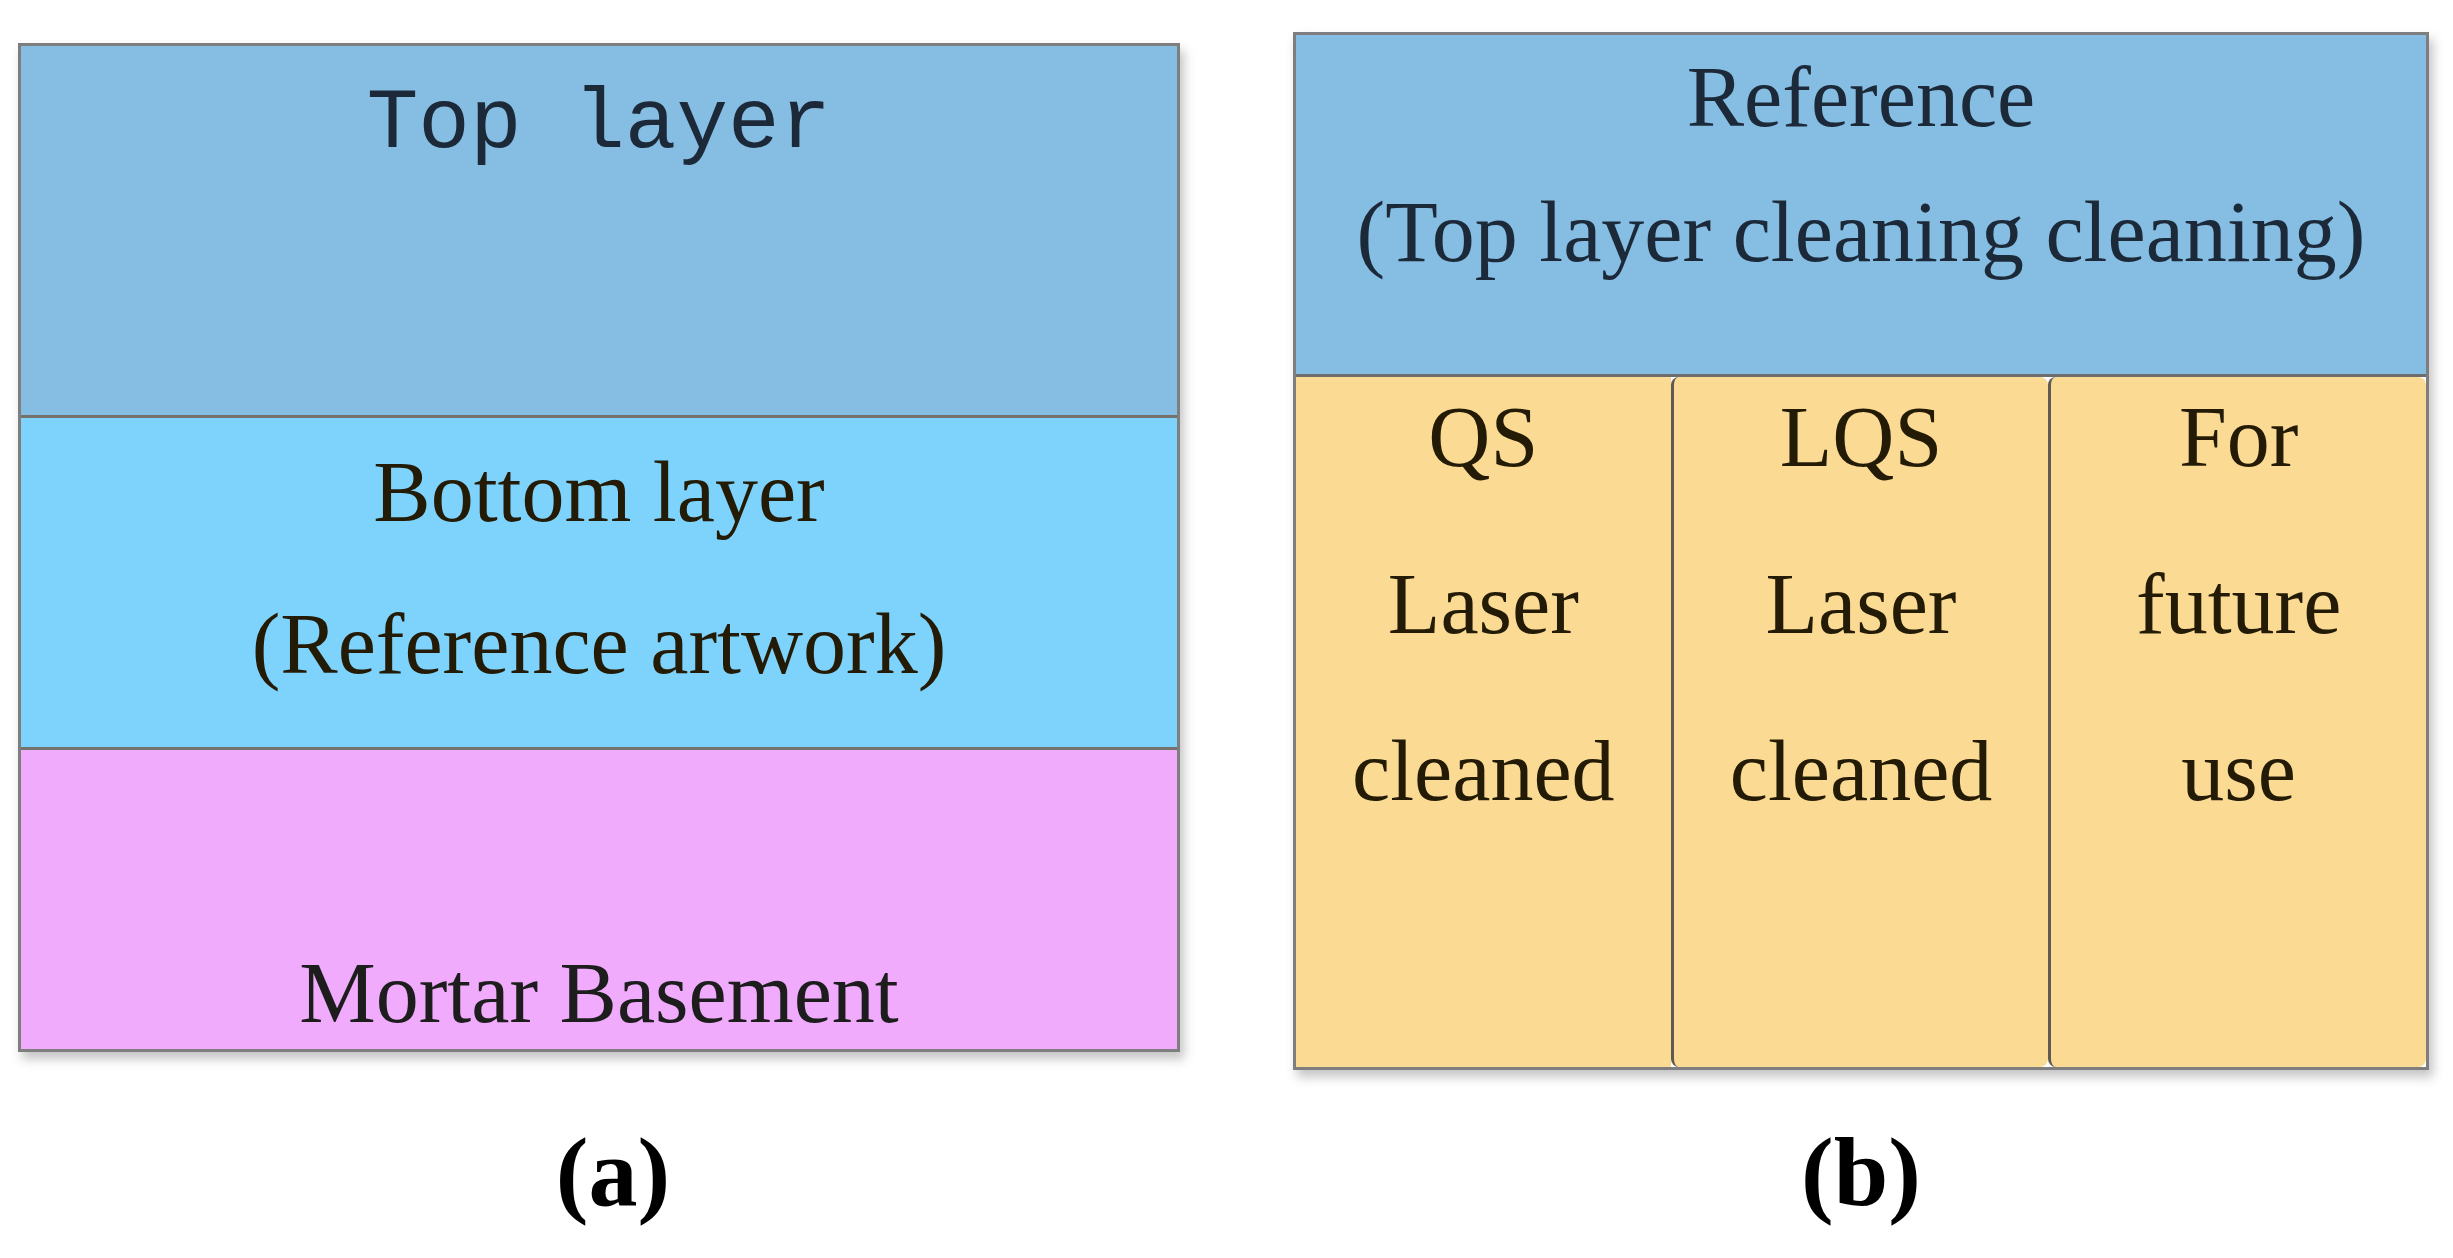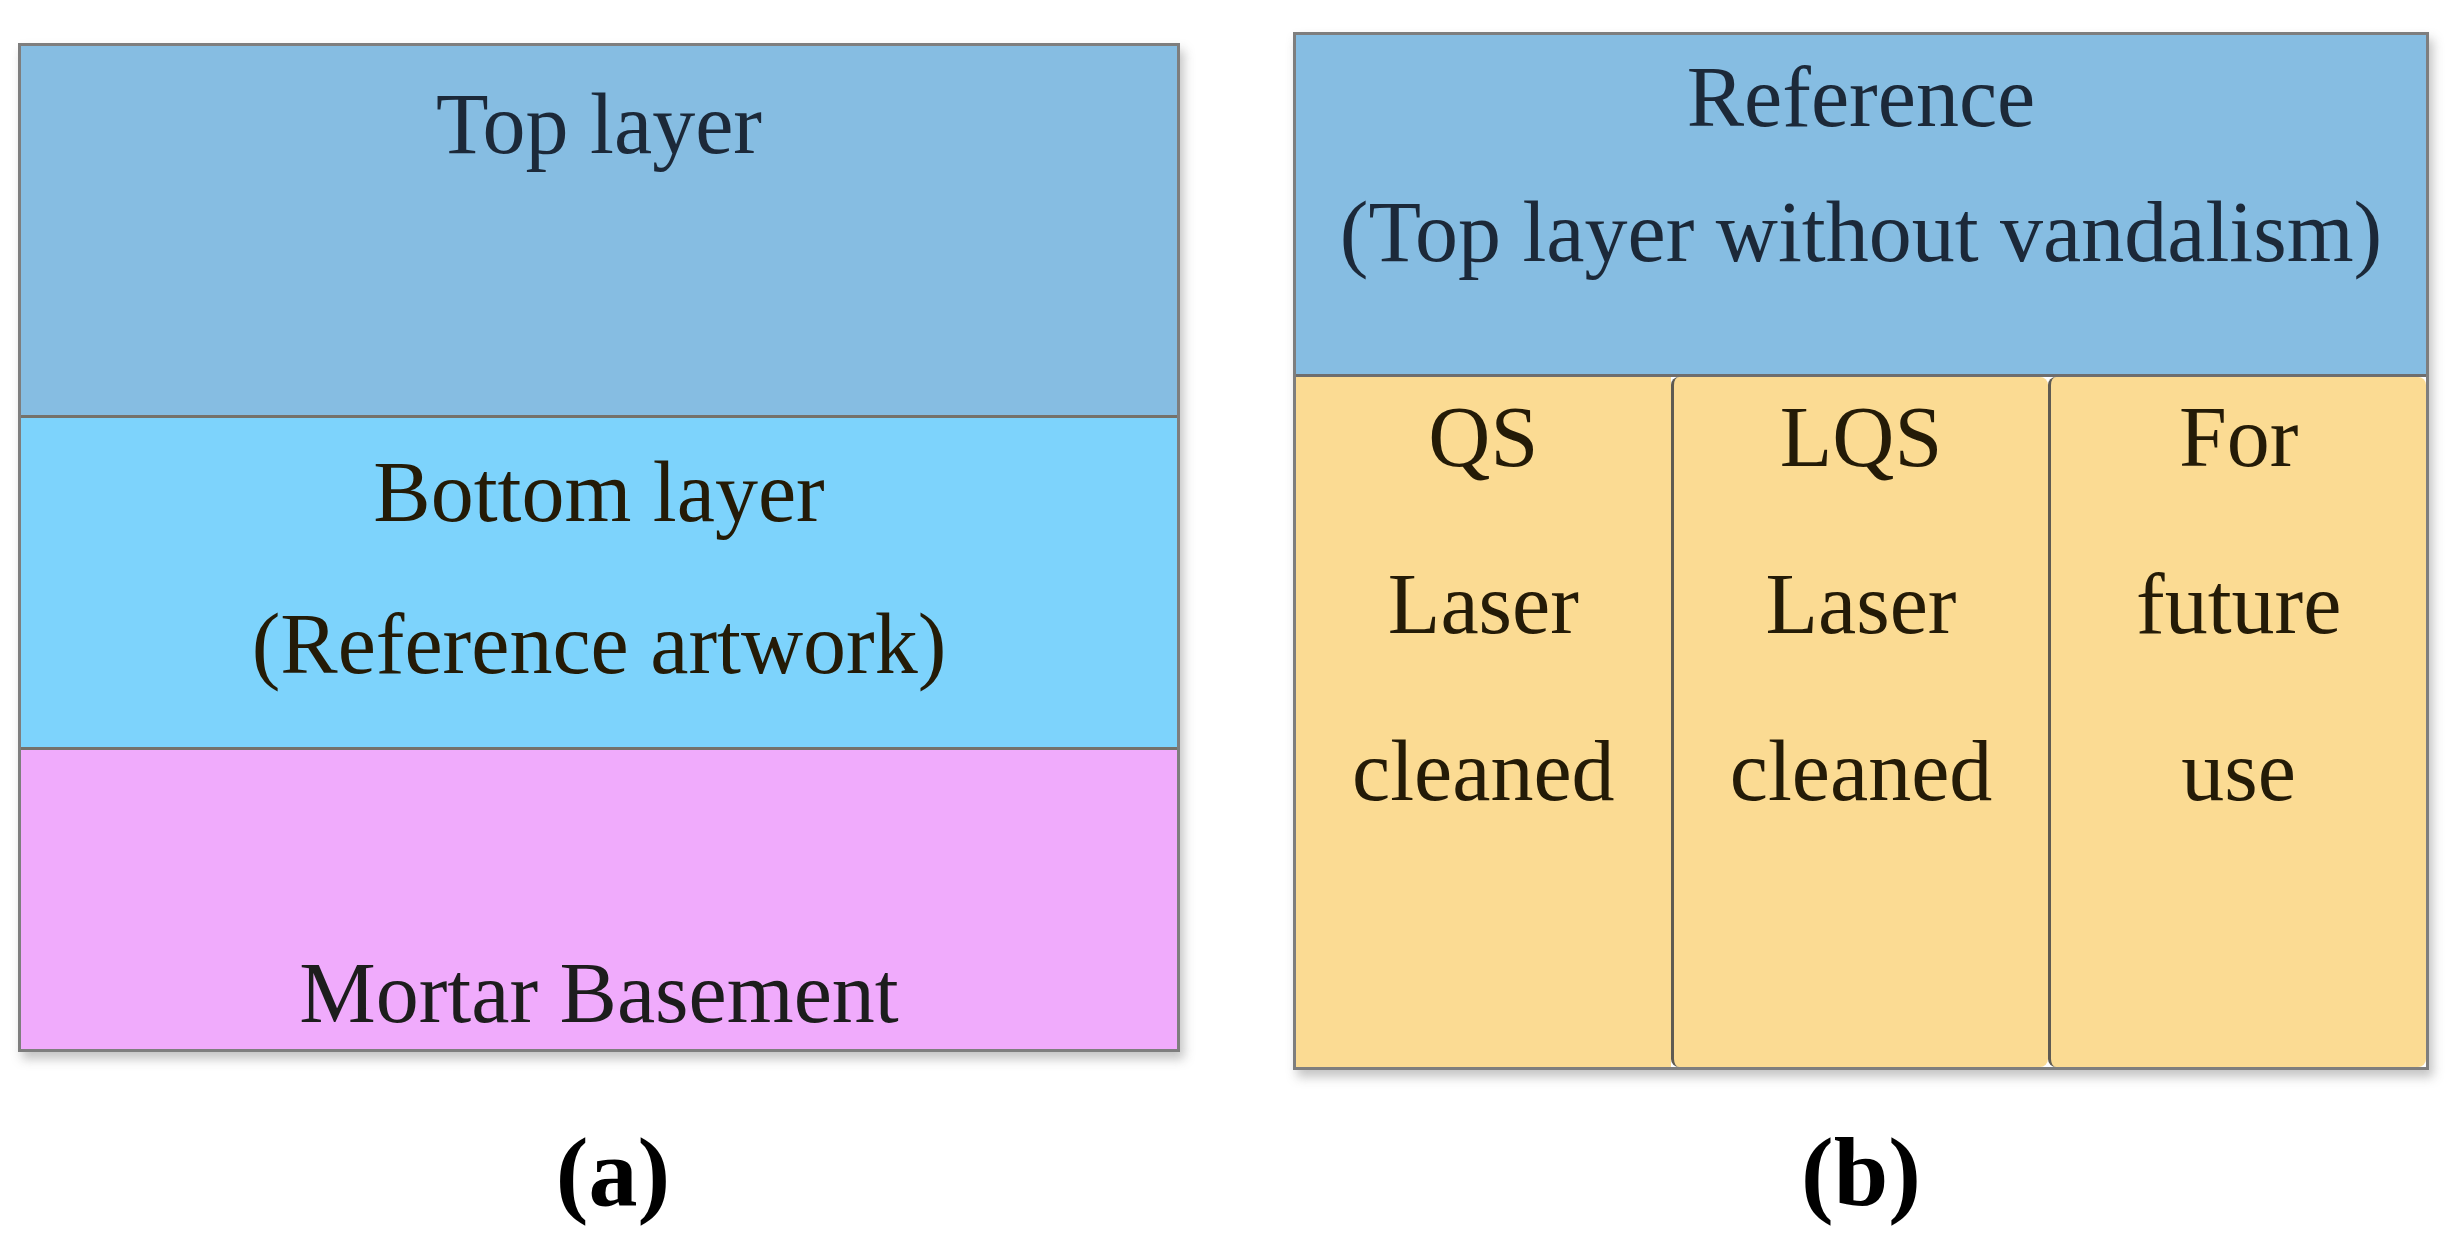--- a/index.html
+++ b/index.html
@@ -25,21 +25,21 @@
     display:flex; flex-direction:column; align-items:center;
     width:100%;
   }
   .txt {
     font-size:86px;
     line-height:112px;
     white-space:nowrap;
     text-align:center;
   }
   
-  #a-top    { height:371px; background:#86BDE2; padding-top:22px; gap:46px; color:#1c2939; }
+  #a-top    { height:371px; background:#86BDE2; padding-top:22px; gap:46px; color:#1c2939;font-family:Liberation Mono, monospace; }
   #a-mid    { height:333px; background:#7dd3fc; border-top:3px solid #75726b; padding-top:18px; gap:40px; color:#241b07; }
   #a-base   { flex:1;       background:#f0abfc; border-top:3px solid #75726b; padding-top:187px; color:#1d1d1d; }
 
   
   #b-header { height:342px; background:#86BDE2; border-bottom:3px solid #6e6e6e; padding-top:6px; gap:23px; color:#1c2939; }
   #b-cols   { flex:1; display:flex; }
   .b-col {
     flex:1; box-sizing:border-box;
     background:#FBDB93;
     display:flex; flex-direction:column; align-items:center;
@@ -73,21 +73,21 @@
       <div class="txt">(Reference artwork)</div>
     </div>
     <div id="a-base" class="layer">
       <div class="txt">Mortar Basement</div>
     </div>
   </div>
 
   <div id="panel-b" class="panel">
     <div id="b-header" class="layer">
       <div class="txt">Reference</div>
-      <div class="txt">(Top layer without vandalism)</div>
+      <div class="txt">(Top layer cleaning cleaning)</div>
     </div>
     <div id="b-cols">
       <div class="b-col">
         <div class="txt">QS</div>
         <div class="txt">Laser</div>
         <div class="txt">cleaned</div>
       </div>
       <div class="b-col">
         <div class="txt">LQS</div>
         <div class="txt">Laser</div>

